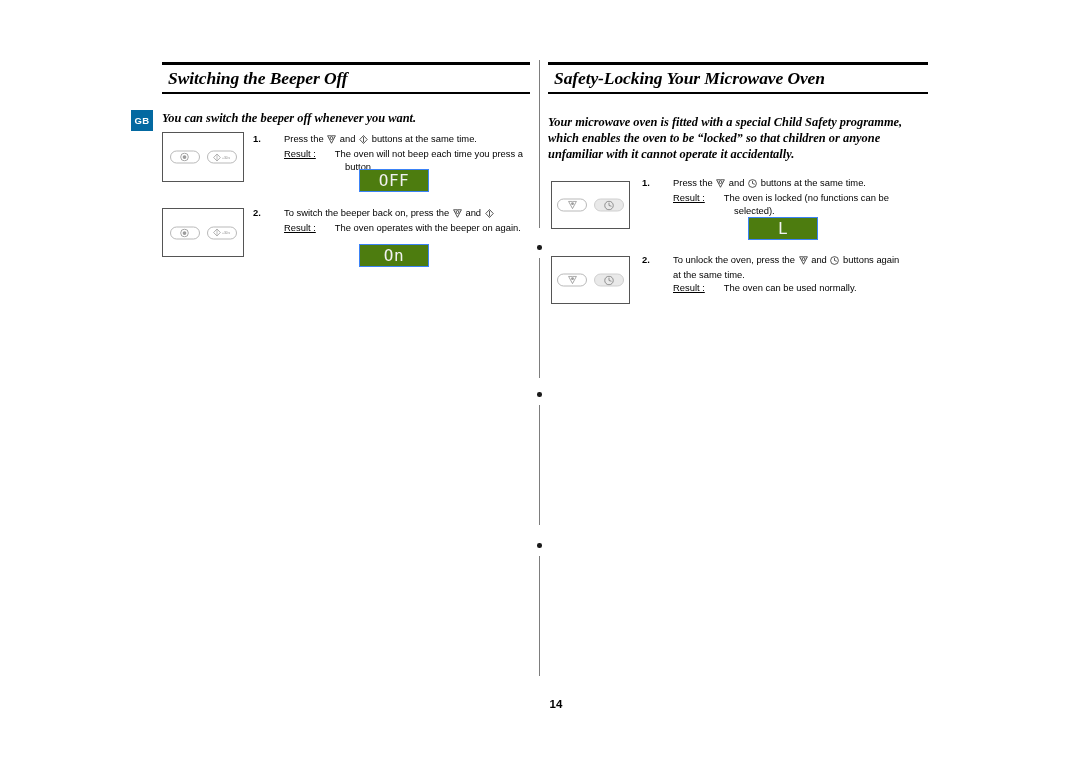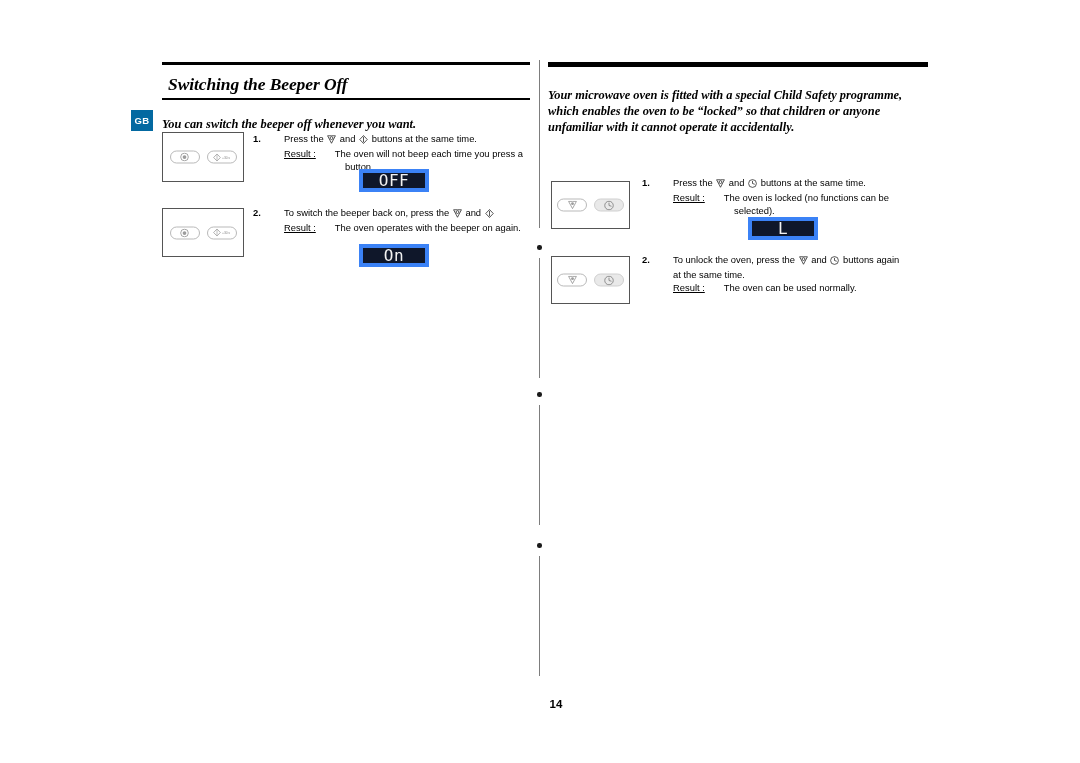--- a/index.html
+++ b/index.html
@@ -41,21 +41,21 @@
     height: 1.5px;
     background: #000;
     margin: 0;
   }
   .head-title {
     font-family: "Liberation Serif", serif;
     font-style: italic;
     font-weight: bold;
     font-size: 17.5px;
     letter-spacing: -0.1px;
-    padding: 9px 0 4px 6px;
+    padding: 3px 0 4px 6px;
     line-height: 1.15;
     white-space: nowrap;
   }
 
   
   .intro {
     font-family: "Liberation Serif", serif;
     font-style: italic;
     font-weight: bold;
     font-size: 12.4px;
@@ -159,22 +159,22 @@
   }
   .inline-ico {
     display: inline-block;
     vertical-align: -1.5px;
     margin: 0 1px;
   }
 
   
   .led {
     position: absolute;
-    background: #0f172a;
-    border: 4px solid #3b82f6;
+    background: #4d7c0f;
+    border: 1px solid #3b82f6;
     box-sizing: border-box;
     display: flex;
     align-items: center;
     justify-content: center;
   }
   .led span {
     font-family: "DejaVu Sans Mono", monospace;
     color: #f2f2f2;
     font-size: 16px;
     letter-spacing: 0.5px;
@@ -314,20 +314,21 @@
       </div>
     </div>
   </div>
 
   <div class="led" style="left:359px; top:244px; width:70px; height:23px;">
     <span>On</span>
   </div>
 
   <div class="col col-right">
     <div class="head-rule-top"></div>
+    <div class="head-title">Safety-Locking Your Microwave Oven</div>
     <div class="head-rule-bot"></div>
 
     <p class="intro intro-1">Your microwave oven is fitted with a special Child Safety programme, which enables the oven to be “locked” so that children or anyone unfamiliar with it cannot operate it accidentally.</p>
   </div>
 
   <div class="panel-box" style="left:551px; top:181px; width:79px; height:48px;">
     <div class="panel-inner">
       <div class="pill">
         <svg width="9" height="9" viewBox="0 0 12 12" aria-hidden="true">
           <path d="M6 1.2 L11.2 1.2 L6 10.8 L0.8 1.2 Z" fill="none" stroke="#8a8a8a" stroke-width="1"></path>

